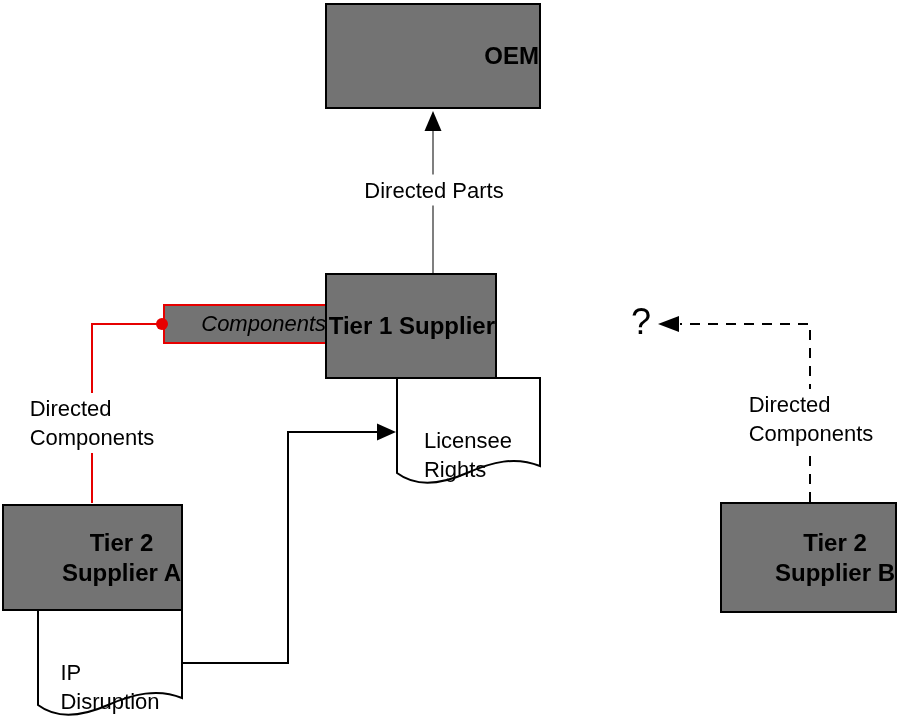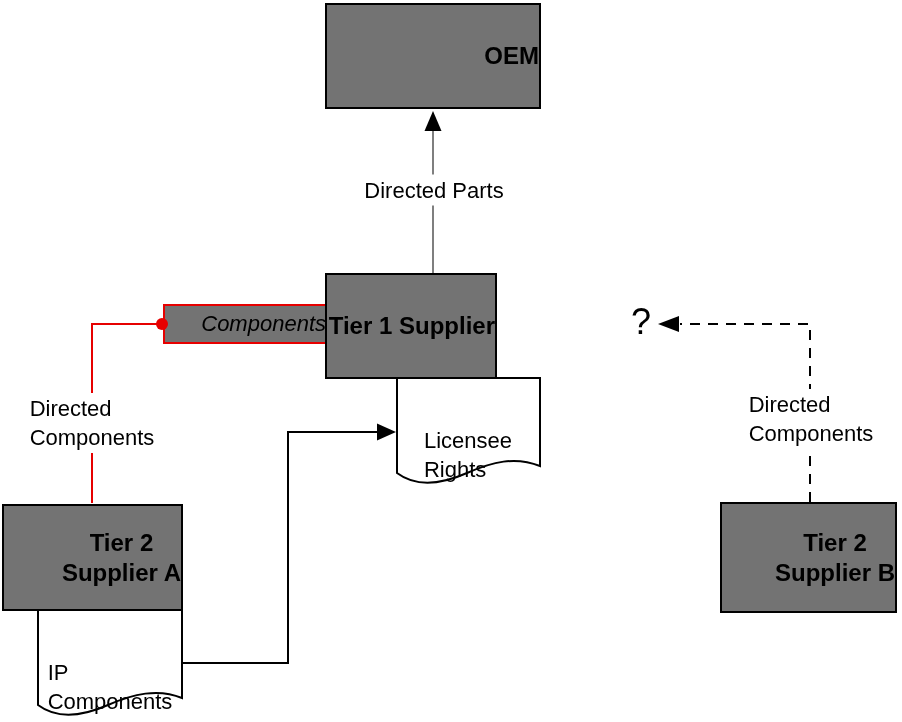--- a/index.html
+++ b/index.html
@@ -135,21 +135,21 @@
 Supplier A</span>
   </div>
   <div class="node tier2b">
     <span class="node-label">Tier 2
 Supplier B</span>
   </div>
 
   <div class="label doc-text licensee-text">Licensee
 Rights</div>
   <div class="label doc-text ip-text">IP
-Components</div>
+Disruption</div>
 
   <div class="label directed-parts">Directed Parts</div>
   <div class="label dc-left">Directed
 Components</div>
   <div class="label dc-right">Directed
 Components</div>
   <div class="label question">?</div>
 
   <div class="dot"></div>
 

